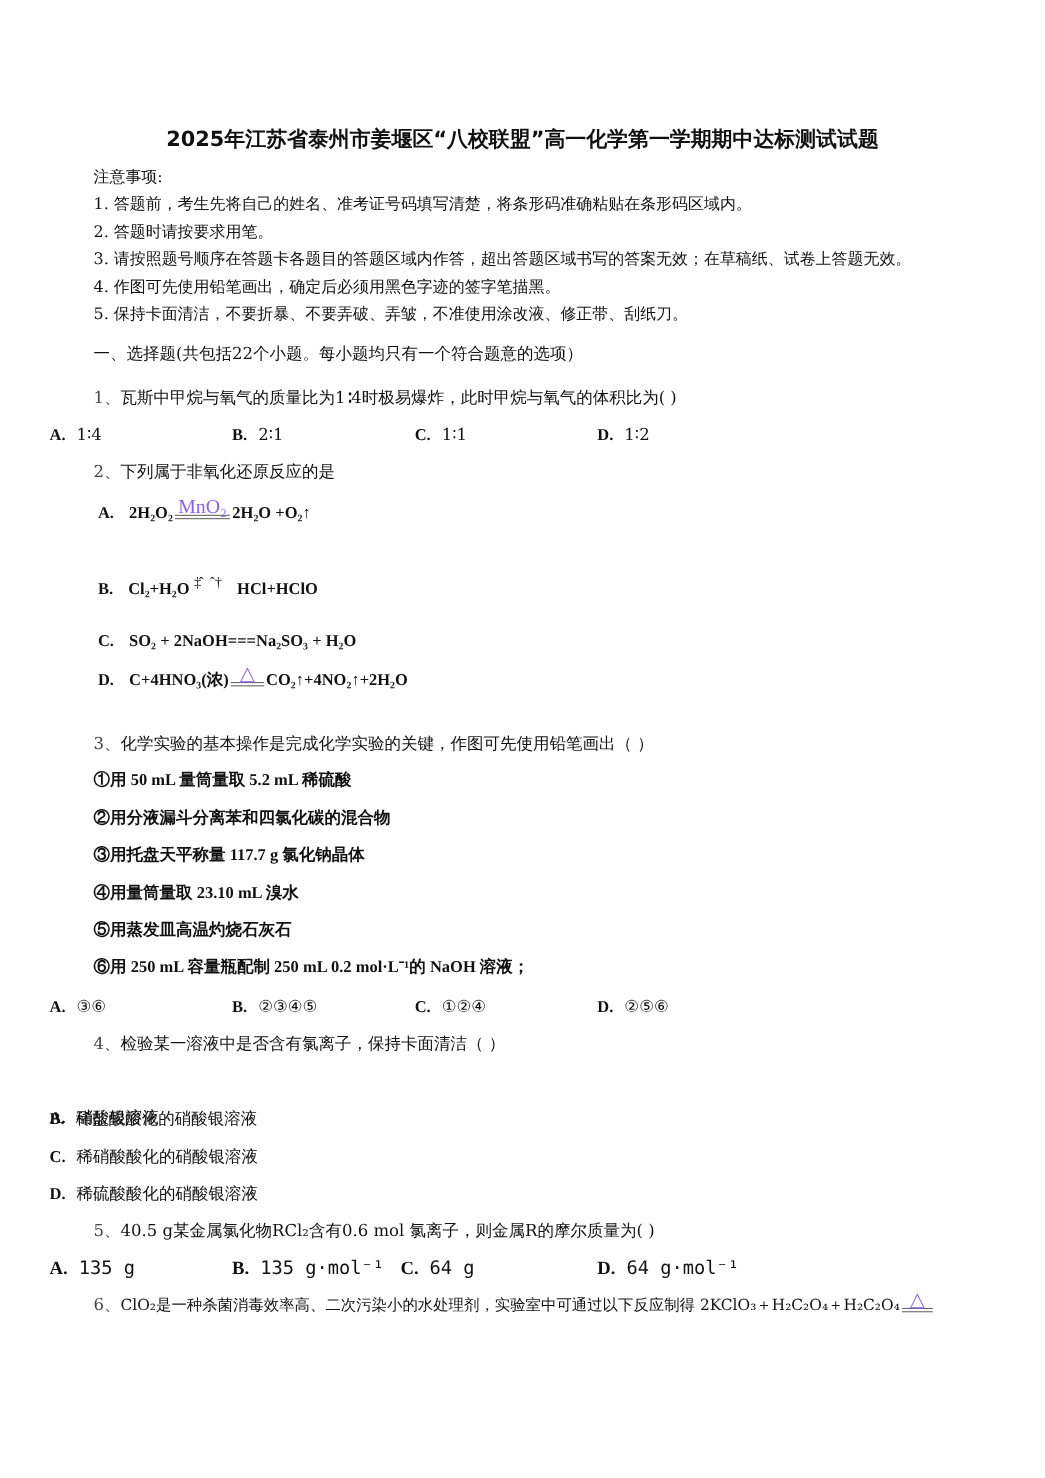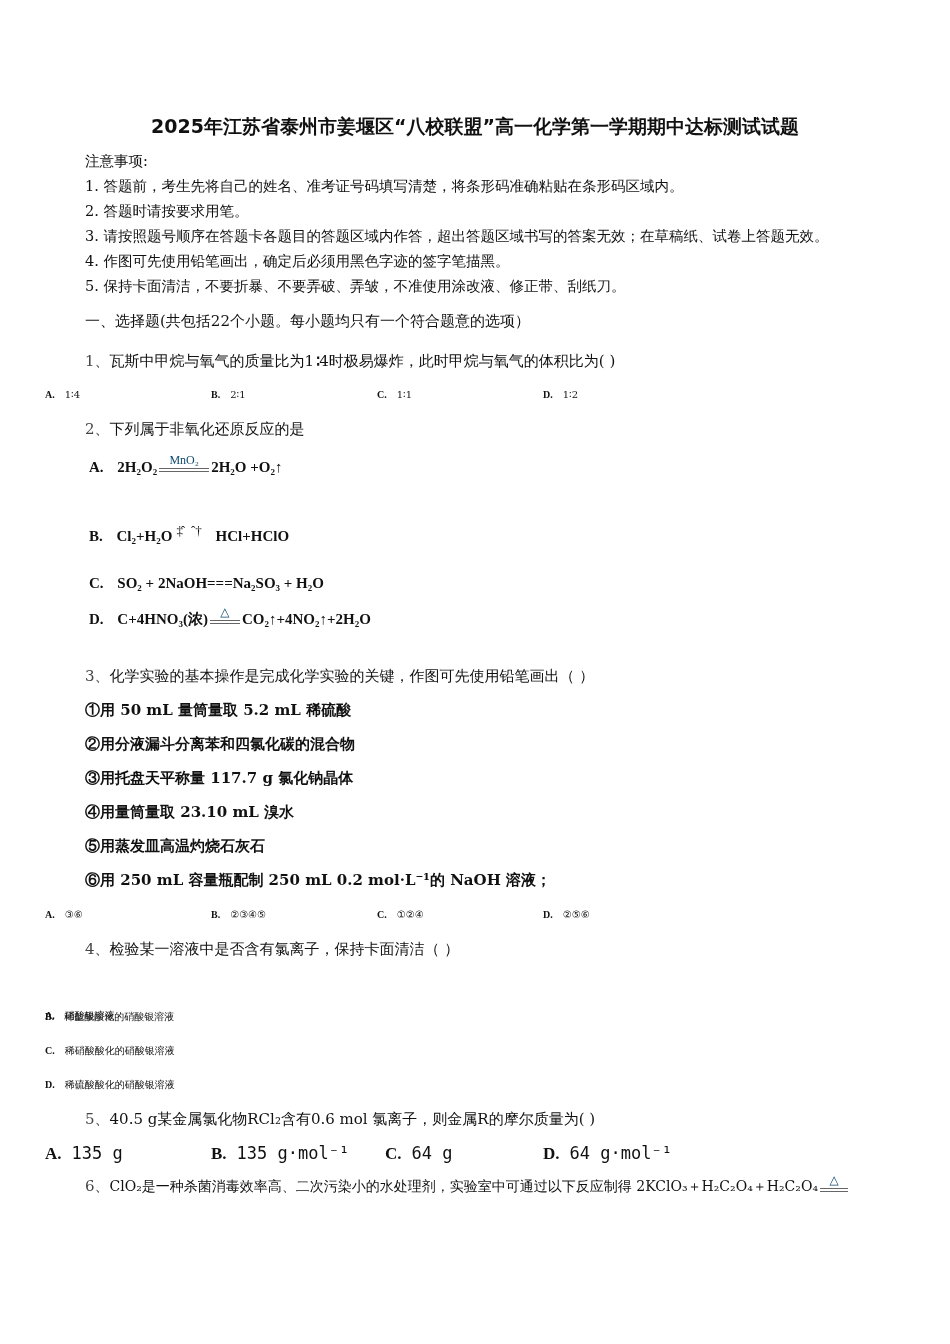--- a/index.html
+++ b/index.html
@@ -3,27 +3,27 @@
 <meta charset="utf-8">
 <style>
   html, body { margin: 0; padding: 0; background: #ffffff; }
   body { width: 950px; height: 1344px; position: relative; overflow: hidden;
          font-family: "DejaVu Serif", "Liberation Serif", serif; color: #111; }
   .line { position: absolute; left: 45px; white-space: nowrap; font-size: 15px; line-height: 20px; margin-left: 40px; }
   .title { position: absolute; left: 0; width: 950px; top: 114px; text-align: center;
            font-family: "DejaVu Sans", "Liberation Sans", sans-serif; font-weight: bold;
            font-size: 19px; letter-spacing: 0px; }
   .notice { font-size: 14.5px; }
-  .b { font-weight: bold; }
-  .opt { position: absolute; white-space: nowrap; font-size: 10px; line-height: 20px; }
+  .b { font-weight: bold; font-family: Liberation Serif, serif; }
+  .opt { position: absolute; white-space: nowrap; font-size: 15px; line-height: 20px; }
   .letter { font-weight: bold; margin-right: 10px; font-family: "Liberation Serif", serif; }
   .mono { font-family: "DejaVu Sans Mono", "Liberation Mono", monospace; font-size: 17px; }
   .chem { font-family: "Liberation Serif", serif; font-weight: bold; font-size: 15px; margin-left: 44px; }
   .cond { display: inline-block; position: relative; vertical-align: bottom; text-align: center; margin: 0 2px; }
-  .cond .top { display: block; font-family: "Liberation Serif", serif; font-weight: normal; color: #0c4a6e; font-size: 12px; line-height: 16px; }
+  .cond .top { display: block; font-family: "Liberation Serif", serif; font-weight: normal; color: #8b5cf6; font-size: 18px; line-height: 16px; }
   .cond .eq { display: block; border-top: 1px solid #666; border-bottom: 1px solid #666; height: 2px; margin-bottom: 5px; }
   .garble { font-weight: normal; font-size: 13px; position: relative; top: -6px; margin: 0 4px; }
   .q-num { color: #444; font-weight: normal; }
 </style>
 </head>
 <body>
 
 <div>
 
   <div class="title">2025年江苏省泰州市姜堰区“八校联盟”高一化学第一学期期中达标测试试题</div>
@@ -86,20 +86,20 @@
   <div class="opt" style="top:1006px;left:45px"><span class="letter">A.</span><span>硝酸银溶液</span></div>
   <div class="opt" style="top:1007px;left:45px"><span class="letter">B.</span><span>稀盐酸酸化的硝酸银溶液</span></div>
   <div class="opt" style="top:1041px;left:45px"><span class="letter">C.</span><span>稀硝酸酸化的硝酸银溶液</span></div>
   <div class="opt" style="top:1075px;left:45px"><span class="letter">D.</span><span>稀硫酸酸化的硝酸银溶液</span></div>
 
   <div class="line" style="top:1109px">
     <span class="q-num">5、</span><span>40.5 g某金属氯化物RCl₂含有0.6 mol 氯离子，则金属R的摩尔质量为(     )</span>
   </div>
   <div class="opt mono" style="top:1143px;left:45px"><span class="letter">A.</span><span>135 g</span></div>
   <div class="opt mono" style="top:1143px;left:211px"><span class="letter">B.</span><span>135 g·mol⁻¹</span></div>
-  <div class="opt mono" style="top:1143px;left:385px"><span class="letter">C.</span><span>64 g</span></div>
+  <div class="opt mono" style="top:1143px;left:364px"><span class="letter">C.</span><span>64 g</span></div>
   <div class="opt mono" style="top:1143px;left:543px"><span class="letter">D.</span><span>64 g·mol⁻¹</span></div>
 
   <div class="line" style="top:1176px;height:34px">
     <span class="q-num">6、</span><span style="font-size:14px">ClO₂是一种杀菌消毒效率高、二次污染小的水处理剂，实验室中可通过以下反应制得 2KClO₃＋H₂C₂O₄＋H₂C₂O₄</span><span class="cond" style="position:relative;top:-4px"><span class="top">△</span><span class="eq" style="width:28px;margin-bottom:0"></span></span>
   </div>
 
 </div>
 
 </body></html>

